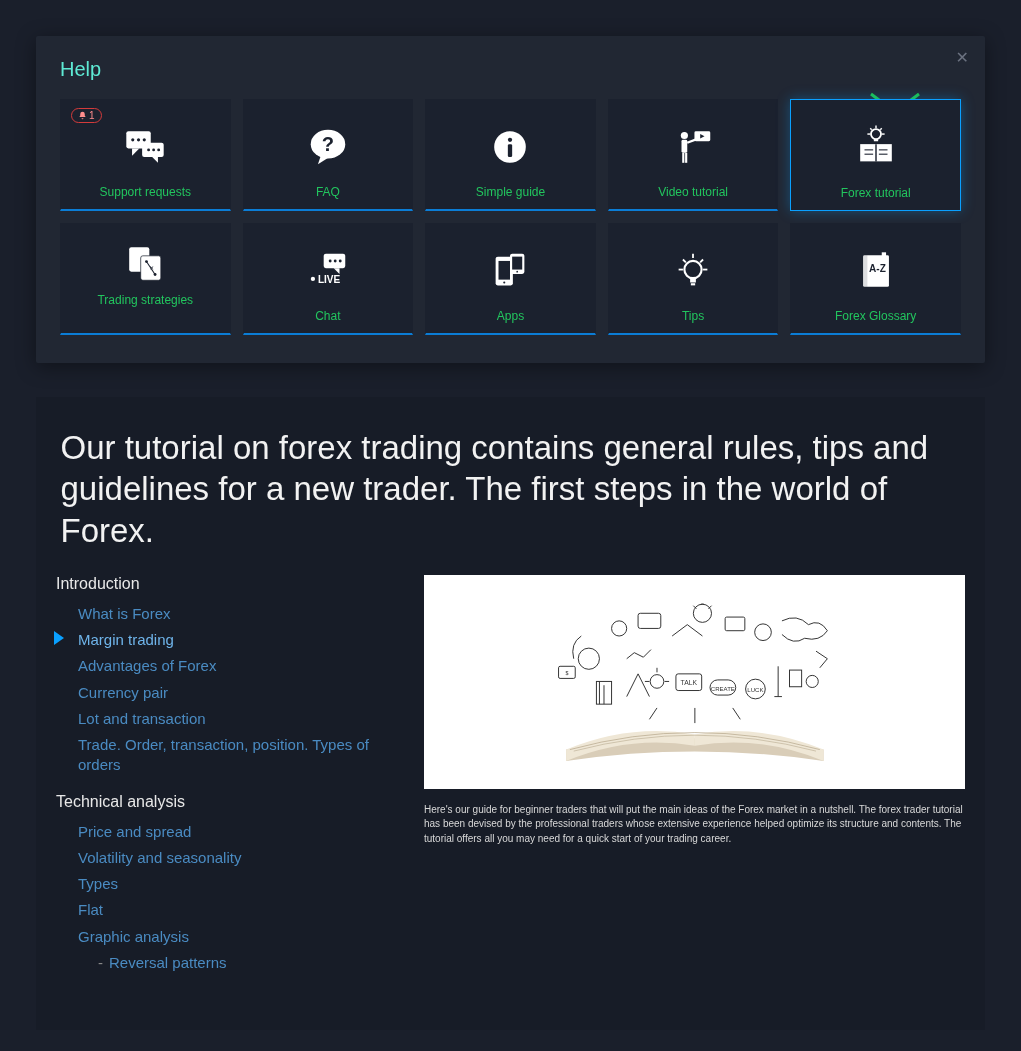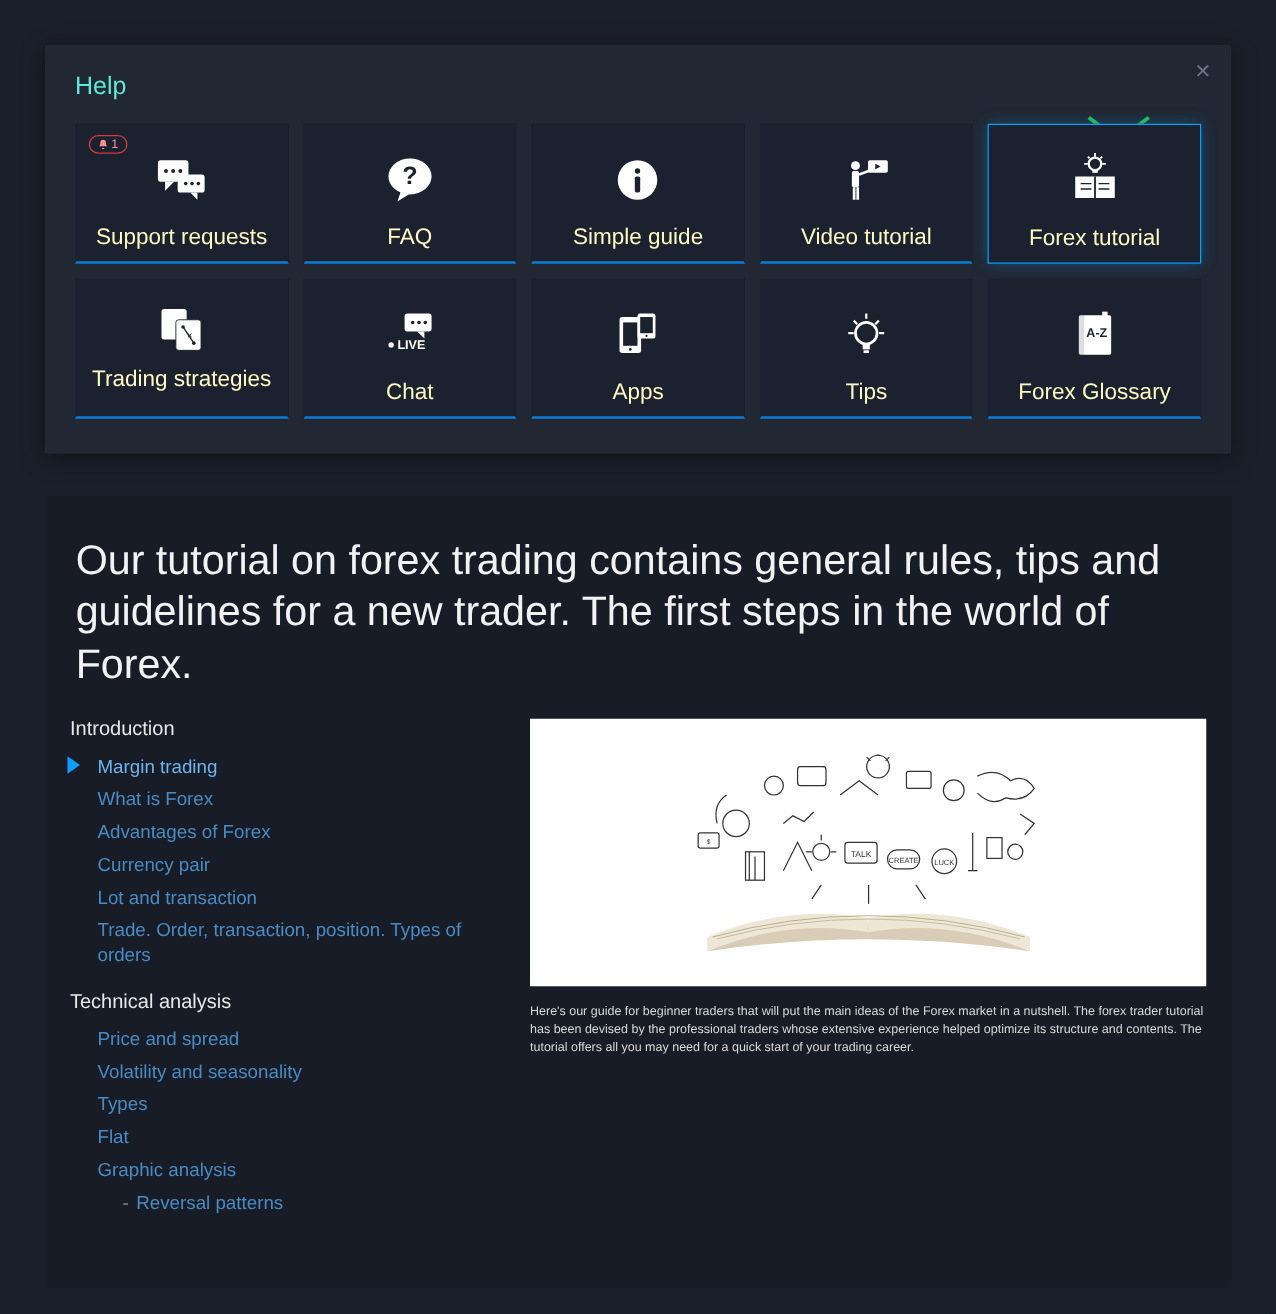--- a/index.html
+++ b/index.html
@@ -68,24 +68,24 @@
     box-shadow: 0 0 12px rgba(10,160,255,0.35);
   }
   .card .icon-wrap {
     flex: 1;
     display: flex;
     align-items: center;
     justify-content: center;
   }
   .card .icon-wrap svg { width: 46px; height: 46px; fill: #fff; }
   .card .label {
-    font-size: 18px;
+    font-size: 12px;
     text-align: center;
     line-height: 1.2;
-    color: #fef9c3;
+    color: #22c55e;
     min-height: 16px;
   }
   .card .label.two-line { min-height: 32px; }
   .badge {
     position: absolute;
     top: 8px;
     left: 10px;
     background: transparent;
     border: 1px solid #d43b3b;
     color: #ff8e8e;
@@ -362,22 +362,22 @@
   </div>
 
   <div class="hero">
     <h1>Our tutorial on forex trading contains general rules, tips and guidelines for a new trader. The first steps in the world of Forex.</h1>
 
     <div class="content">
       <div class="nav">
 
         <div class="nav-section-title">Introduction</div>
         <ul class="nav-items">
+          <li class="nav-item">What is Forex</li>
           <li class="nav-item active">Margin trading</li>
-          <li class="nav-item">What is Forex</li>
           <li class="nav-item">Advantages of Forex</li>
           <li class="nav-item">Currency pair</li>
           <li class="nav-item">Lot and transaction</li>
           <li class="nav-item">Trade. Order, transaction, position. Types of orders</li>
         </ul>
 
         <div class="nav-section-title">Technical analysis</div>
         <ul class="nav-items">
           <li class="nav-item">Price and spread</li>
           <li class="nav-item">Volatility and seasonality</li>

